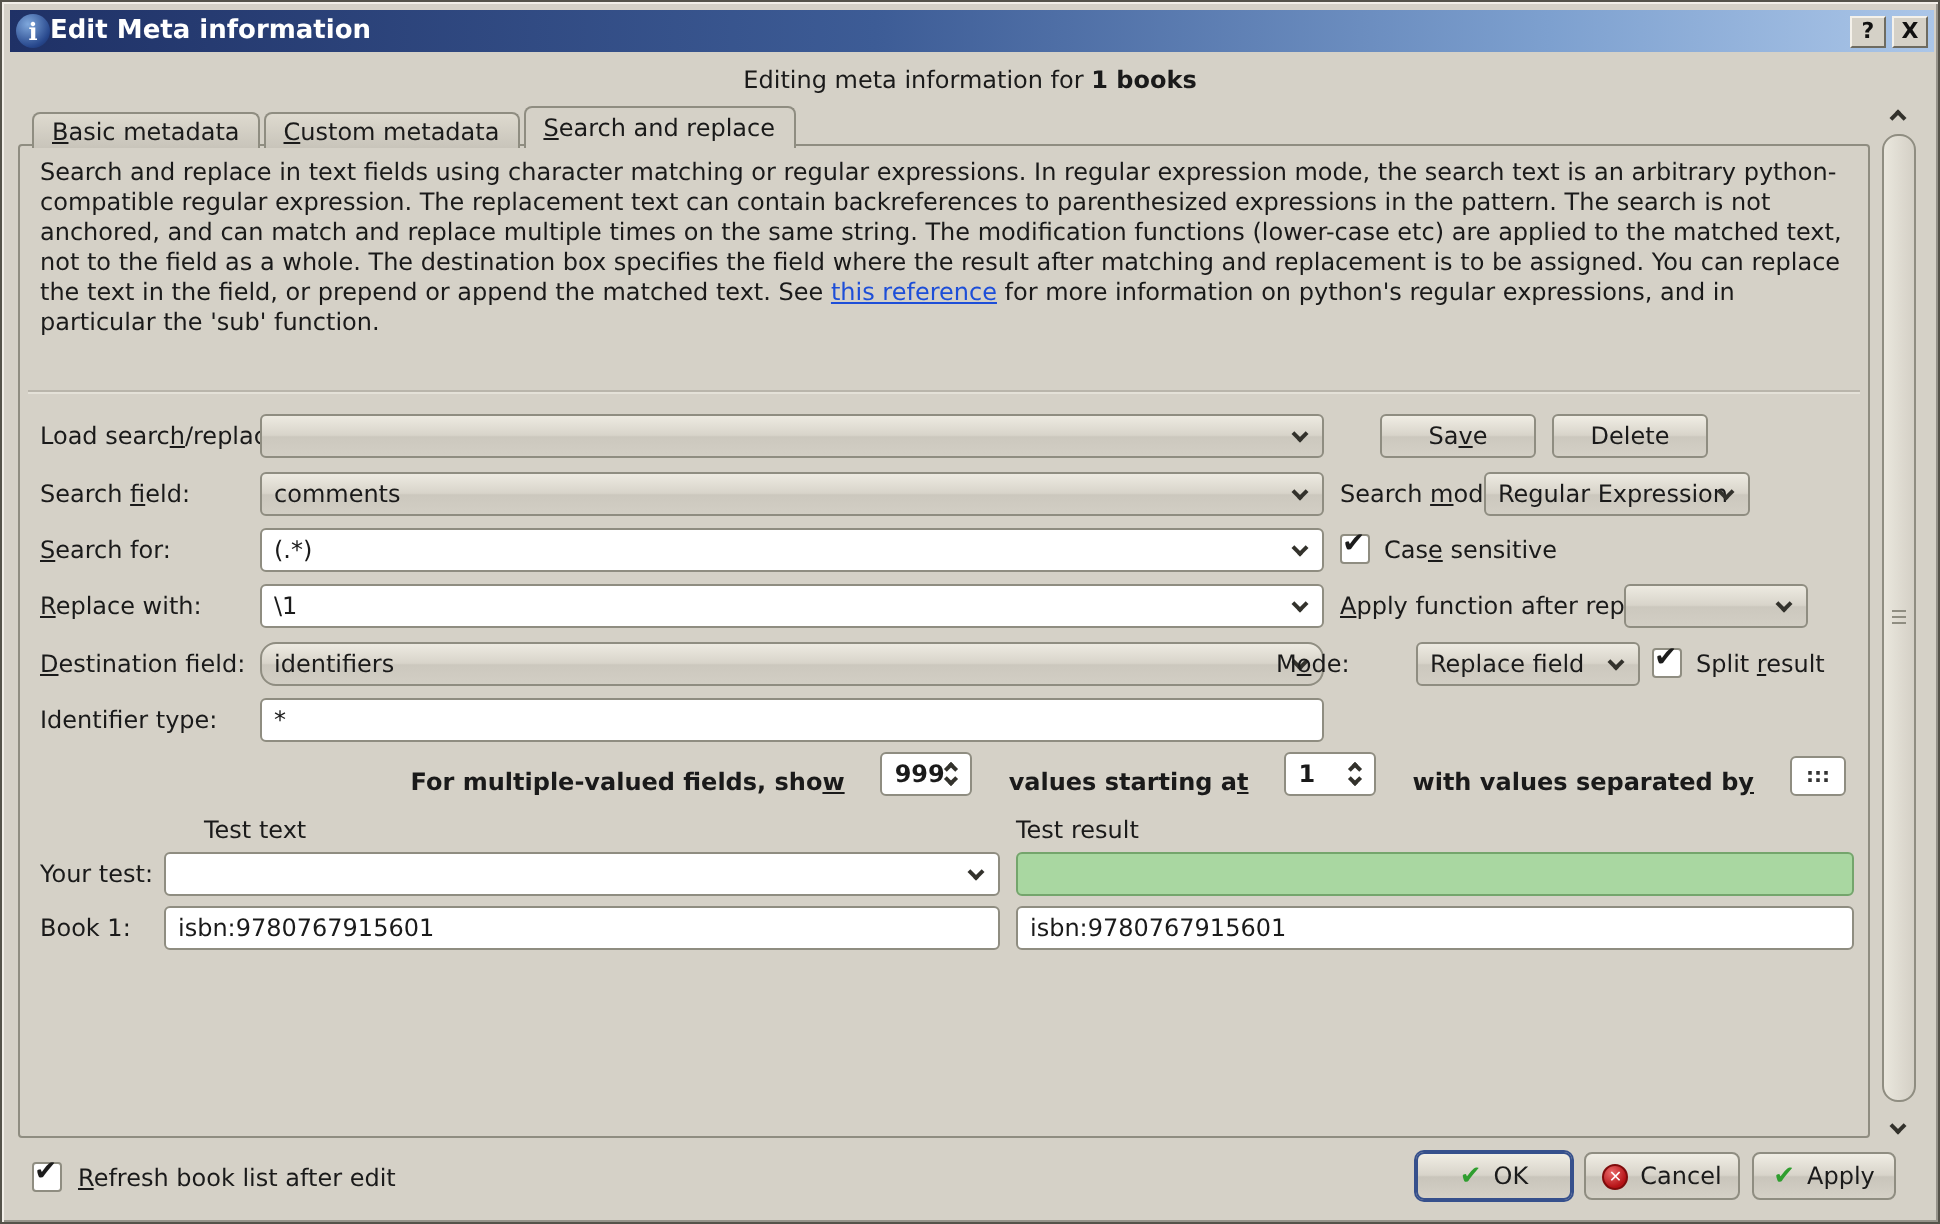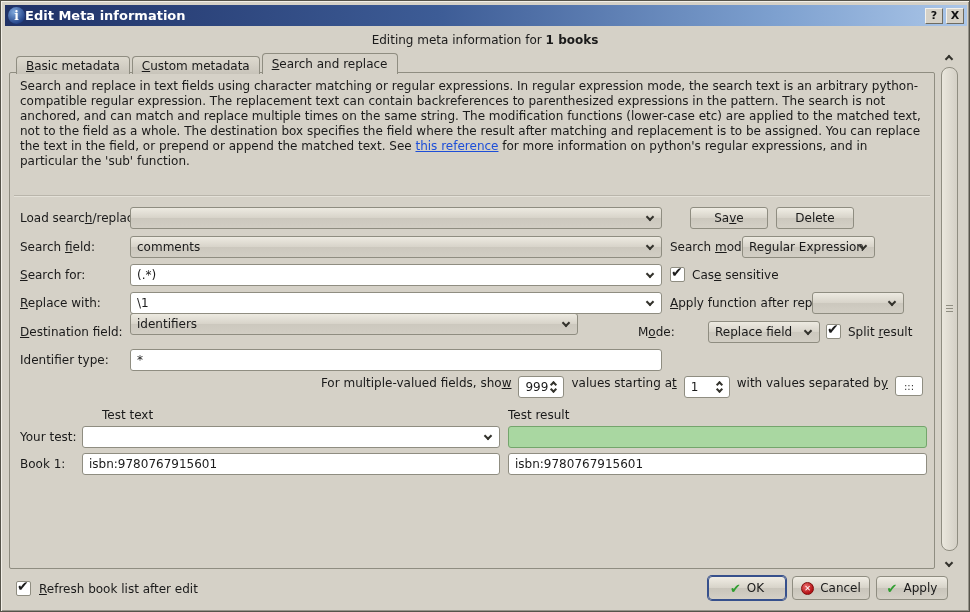--- a/index.html
+++ b/index.html
@@ -58,21 +58,21 @@
         border-radius:2px; }
   .cb .mark { position:absolute; left:0px; top:-4px; font-size:14px; font-weight:bold; color:#1c1c1c; }
   .spin { position:relative; width:46px; height:22px; background:#fff; border:1px solid #8f8d81;
           border-radius:3px; display:flex; align-items:center; padding-left:6px; }
   .spin .up { position:absolute; right:7px; top:5px; width:5px; height:5px;
               border-left:2px solid #33322c; border-top:2px solid #33322c; transform:rotate(45deg); }
   .spin .dn { position:absolute; right:7px; bottom:5px; width:5px; height:5px;
               border-right:2px solid #33322c; border-bottom:2px solid #33322c; transform:rotate(45deg); }
   .sep-box { width:28px; height:20px; background:#fff; border:1px solid #8f8d81; border-radius:3px;
              display:flex; align-items:center; justify-content:center; font-size:10px; color:#333; }
-  .multi-row { position:absolute; right:11px; top:303px; height:22px; display:flex; align-items:flex-start; gap:7px; }
+  .multi-row { position:absolute; right:11px; top:303px; height:22px; display:flex; align-items:flex-end; gap:18px;font-weight:bold; }
   .hdr { position:absolute; top:335px; white-space:nowrap; }
   
   .sbar { position:absolute; left:939px; top:52px; width:20px; height:516px; }
   .sb-chev { position:absolute; left:6px; width:6px; height:6px; }
   .sb-up { top:3px; border-left:2px solid #33322c; border-top:2px solid #33322c; transform:rotate(45deg); }
   .sb-dn { bottom:3px; border-right:2px solid #33322c; border-bottom:2px solid #33322c; transform:rotate(45deg); }
   .sb-thumb { position:absolute; left:1px; top:14px; width:17px; height:484px;
               border:1px solid #8f8d81; border-radius:8px;
               background:linear-gradient(90deg,#eae7dd,#d4d0c6); }
   .sb-grip { position:absolute; left:4px; top:50%; margin-top:-4px; width:7px; height:8px;
@@ -163,21 +163,21 @@
       <span>\1</span>
       <span class="chev"></span>
     </div>
     <div class="lbl-col" style="left:660px; top:219px;"><u>A</u>pply function after replace:</div>
     <div class="combo" style="left:802px; top:219px; width:92px;">
       <span></span>
       <span class="chev"></span>
     </div>
 
     <div class="lbl-col" style="top:248px;"><u>D</u>estination field:</div>
-    <div class="combo" style="left:120px; top:240px; width:448px;">
+    <div class="combo" style="left:120px; top:248px; width:532px;border-radius:8px;">
       <span>identifiers</span>
       <span class="chev"></span>
     </div>
     <div class="lbl-col" style="left:628px; top:248px;">M<u>o</u>de:</div>
     <div class="combo" style="left:698px; top:248px; width:112px;">
       <span>Replace field</span>
       <span class="chev"></span>
     </div>
     <div class="cb" style="left:816px; top:251px;">
         <span class="mark">✔</span>

